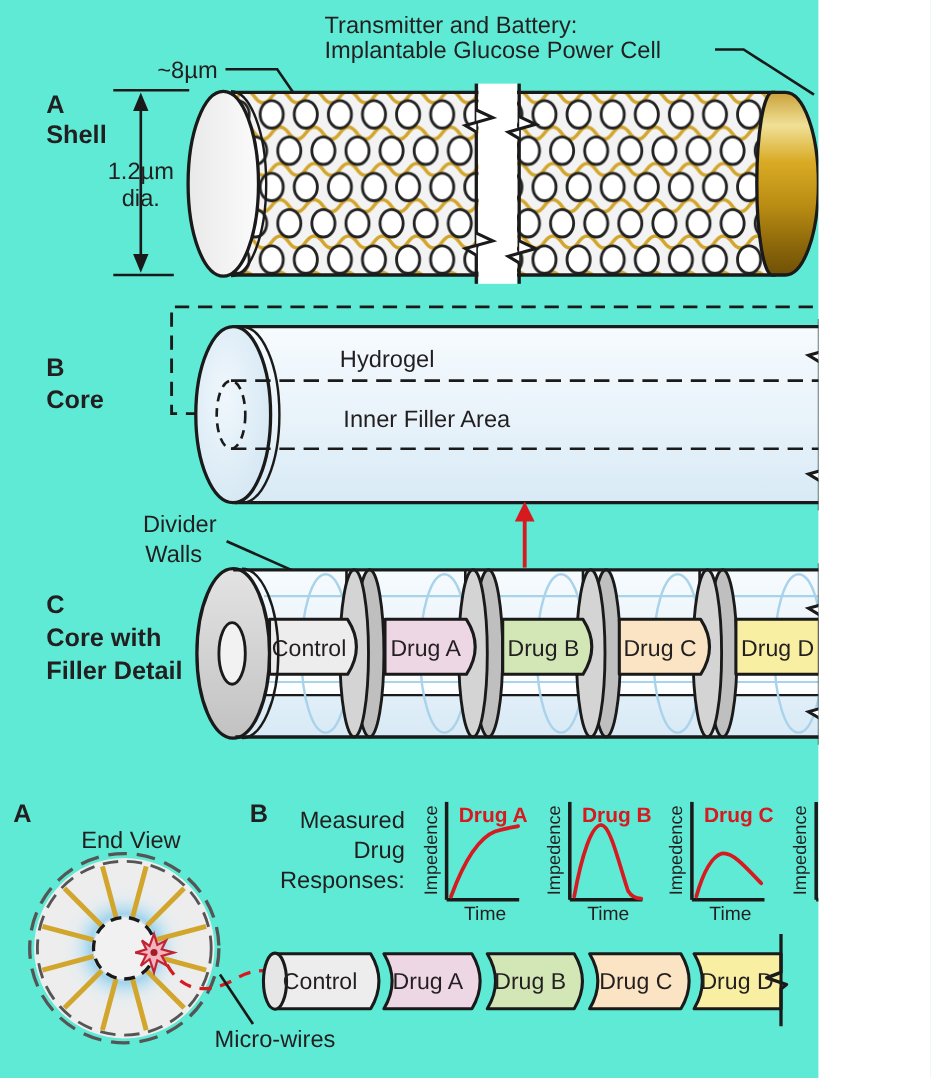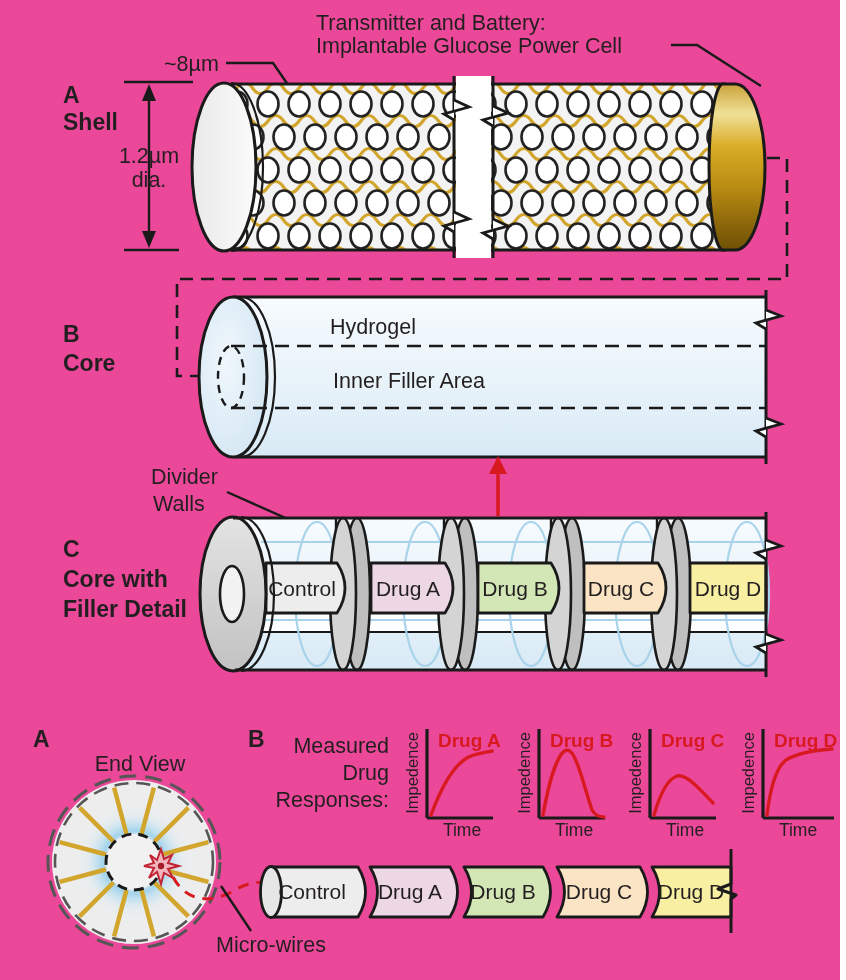--- a/index.html
+++ b/index.html
@@ -1,16 +1,16 @@
 <!DOCTYPE html>
 <html><head>
 <meta charset="utf-8">
 <style>
   html,body{margin:0;padding:0;background:#fff;}
-  .stage{position:relative;width:819px;height:980px;background:#ec4899;overflow:hidden;padding-left:21px;}
+  .stage{position:relative;width:744px;height:980px;background:#5eead4;overflow:hidden;}
   svg{display:block;}
   text{font-family:"Liberation Sans", sans-serif; fill:#231f20;}
   .t21{font-size:21.5px;}
   .bold{font-weight:bold;font-size:23px;}
   .axis-lab{font-size:16.5px;}
   .time-lab{font-size:17.5px;}
   .drug-red{font-size:19px;font-weight:600;fill:#d71920;}
   .seg-lab{font-size:21px;}
 </style>
 </head>

